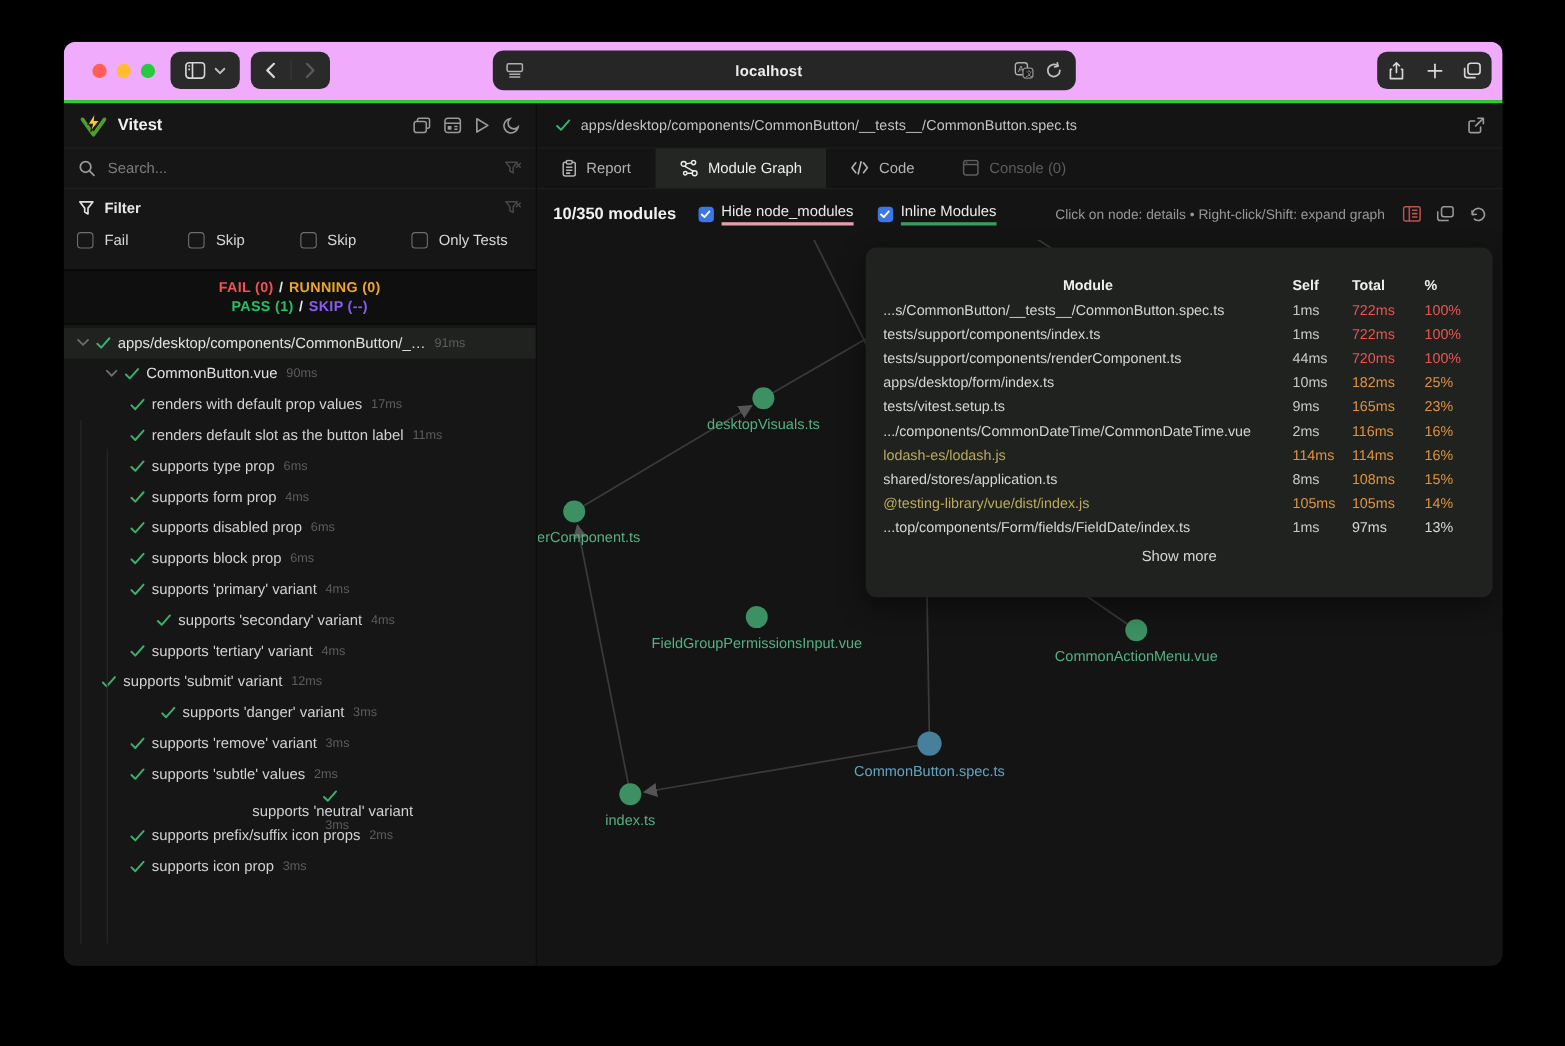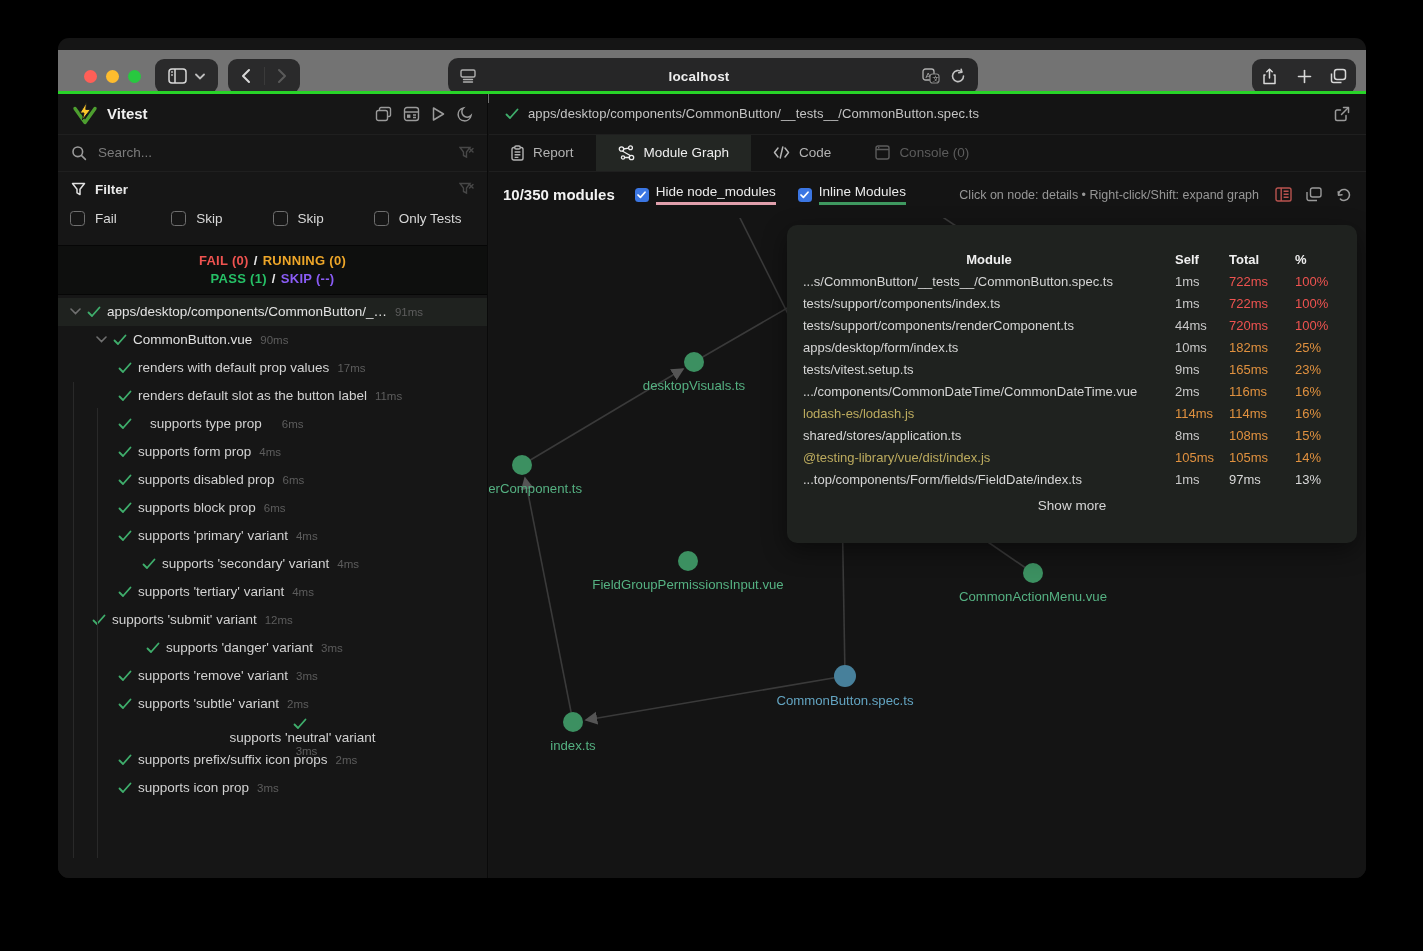--- a/index.html
+++ b/index.html
@@ -1,20 +1,20 @@
 <!DOCTYPE html>
 <html><head>
 <meta charset="utf-8">
 <style>
   html,body{margin:0;padding:0;background:#000;}
   *{box-sizing:border-box;font-family:"Liberation Sans","DejaVu Sans",sans-serif;}
   .canvas{position:relative;width:1423px;height:951px;background:#000;overflow:hidden;}
   .window{position:absolute;left:58px;top:38px;width:1308px;height:840px;background:#151515;border-radius:11px;overflow:hidden;box-shadow:0 18px 50px rgba(0,0,0,.8);}
   
-  .chrome{position:absolute;left:0;top:12px;width:100%;height:53px;background:#737373;}
+  .chrome{position:absolute;left:0;top:0;width:100%;height:53px;background:#f0abfc;}
   .tl{position:absolute;top:20px;width:13px;height:13px;border-radius:50%;}
   .chip{position:absolute;top:9px;height:34px;background:#2a2a2b;border-radius:9px;display:flex;align-items:center;justify-content:center;color:#cfcfcf;}
   .urlbar{position:absolute;left:390px;top:8px;width:530px;height:36px;background:#262627;border-radius:10px;display:flex;align-items:center;color:#ededed;}
   .urlbar .host{flex:1;text-align:center;font-size:13.5px;font-weight:700;letter-spacing:.2px;}
   .ico{display:inline-flex;align-items:center;justify-content:center;}
   svg{display:block;}
   .progress{position:absolute;left:0;top:53px;width:100%;height:2.5px;}
   
   .sidebar{position:absolute;left:0;top:55.5px;width:430px;height:784px;background:#161616;border-right:1px solid #0a0a0a;}
   .main{position:absolute;left:431px;top:55.5px;width:877px;height:784px;background:#141414;}
@@ -304,21 +304,21 @@
             <div class="trow" style="padding-left:60px;">
               <span class="ico" style="margin-right:6px;">
                 <svg width="14" height="12" viewBox="0 0 14 12" fill="none" stroke="#3fae6c" stroke-width="1.8" stroke-linecap="round" stroke-linejoin="round">
                   <path d="M1.5 6.5 L5 10 L12.5 1.5"></path>
                 </svg>
               </span>
               <span>renders default slot as the button label</span>
               <span class="dur">11ms</span>
             </div>
 
-            <div class="trow" style="padding-left:60px;gap:12px;">
+            <div class="trow" style="padding-left:60px;">
               <span class="ico" style="margin-right:6px;">
                 <svg width="14" height="12" viewBox="0 0 14 12" fill="none" stroke="#3fae6c" stroke-width="1.8" stroke-linecap="round" stroke-linejoin="round">
                   <path d="M1.5 6.5 L5 10 L12.5 1.5"></path>
                 </svg>
               </span>
               <span>supports type prop</span>
               <span class="dur">6ms</span>
             </div>
 
             <div class="trow" style="padding-left:60px;">
@@ -410,21 +410,21 @@
               <span>supports 'remove' variant</span>
               <span class="dur">3ms</span>
             </div>
 
             <div class="trow" style="padding-left:60px;">
               <span class="ico" style="margin-right:6px;">
                 <svg width="14" height="12" viewBox="0 0 14 12" fill="none" stroke="#3fae6c" stroke-width="1.8" stroke-linecap="round" stroke-linejoin="round">
                   <path d="M1.5 6.5 L5 10 L12.5 1.5"></path>
                 </svg>
               </span>
-              <span>supports 'subtle' variant</span>
+              <span>supports 'subtle' values</span>
               <span class="dur">2ms</span>
             </div>
 
             <div class="trow" style="padding-left:60px;flex-direction:column;">
               <span class="ico" style="margin-right:6px;">
                 <svg width="14" height="12" viewBox="0 0 14 12" fill="none" stroke="#3fae6c" stroke-width="1.8" stroke-linecap="round" stroke-linejoin="round">
                   <path d="M1.5 6.5 L5 10 L12.5 1.5"></path>
                 </svg>
               </span>
               <span>supports 'neutral' variant</span>

